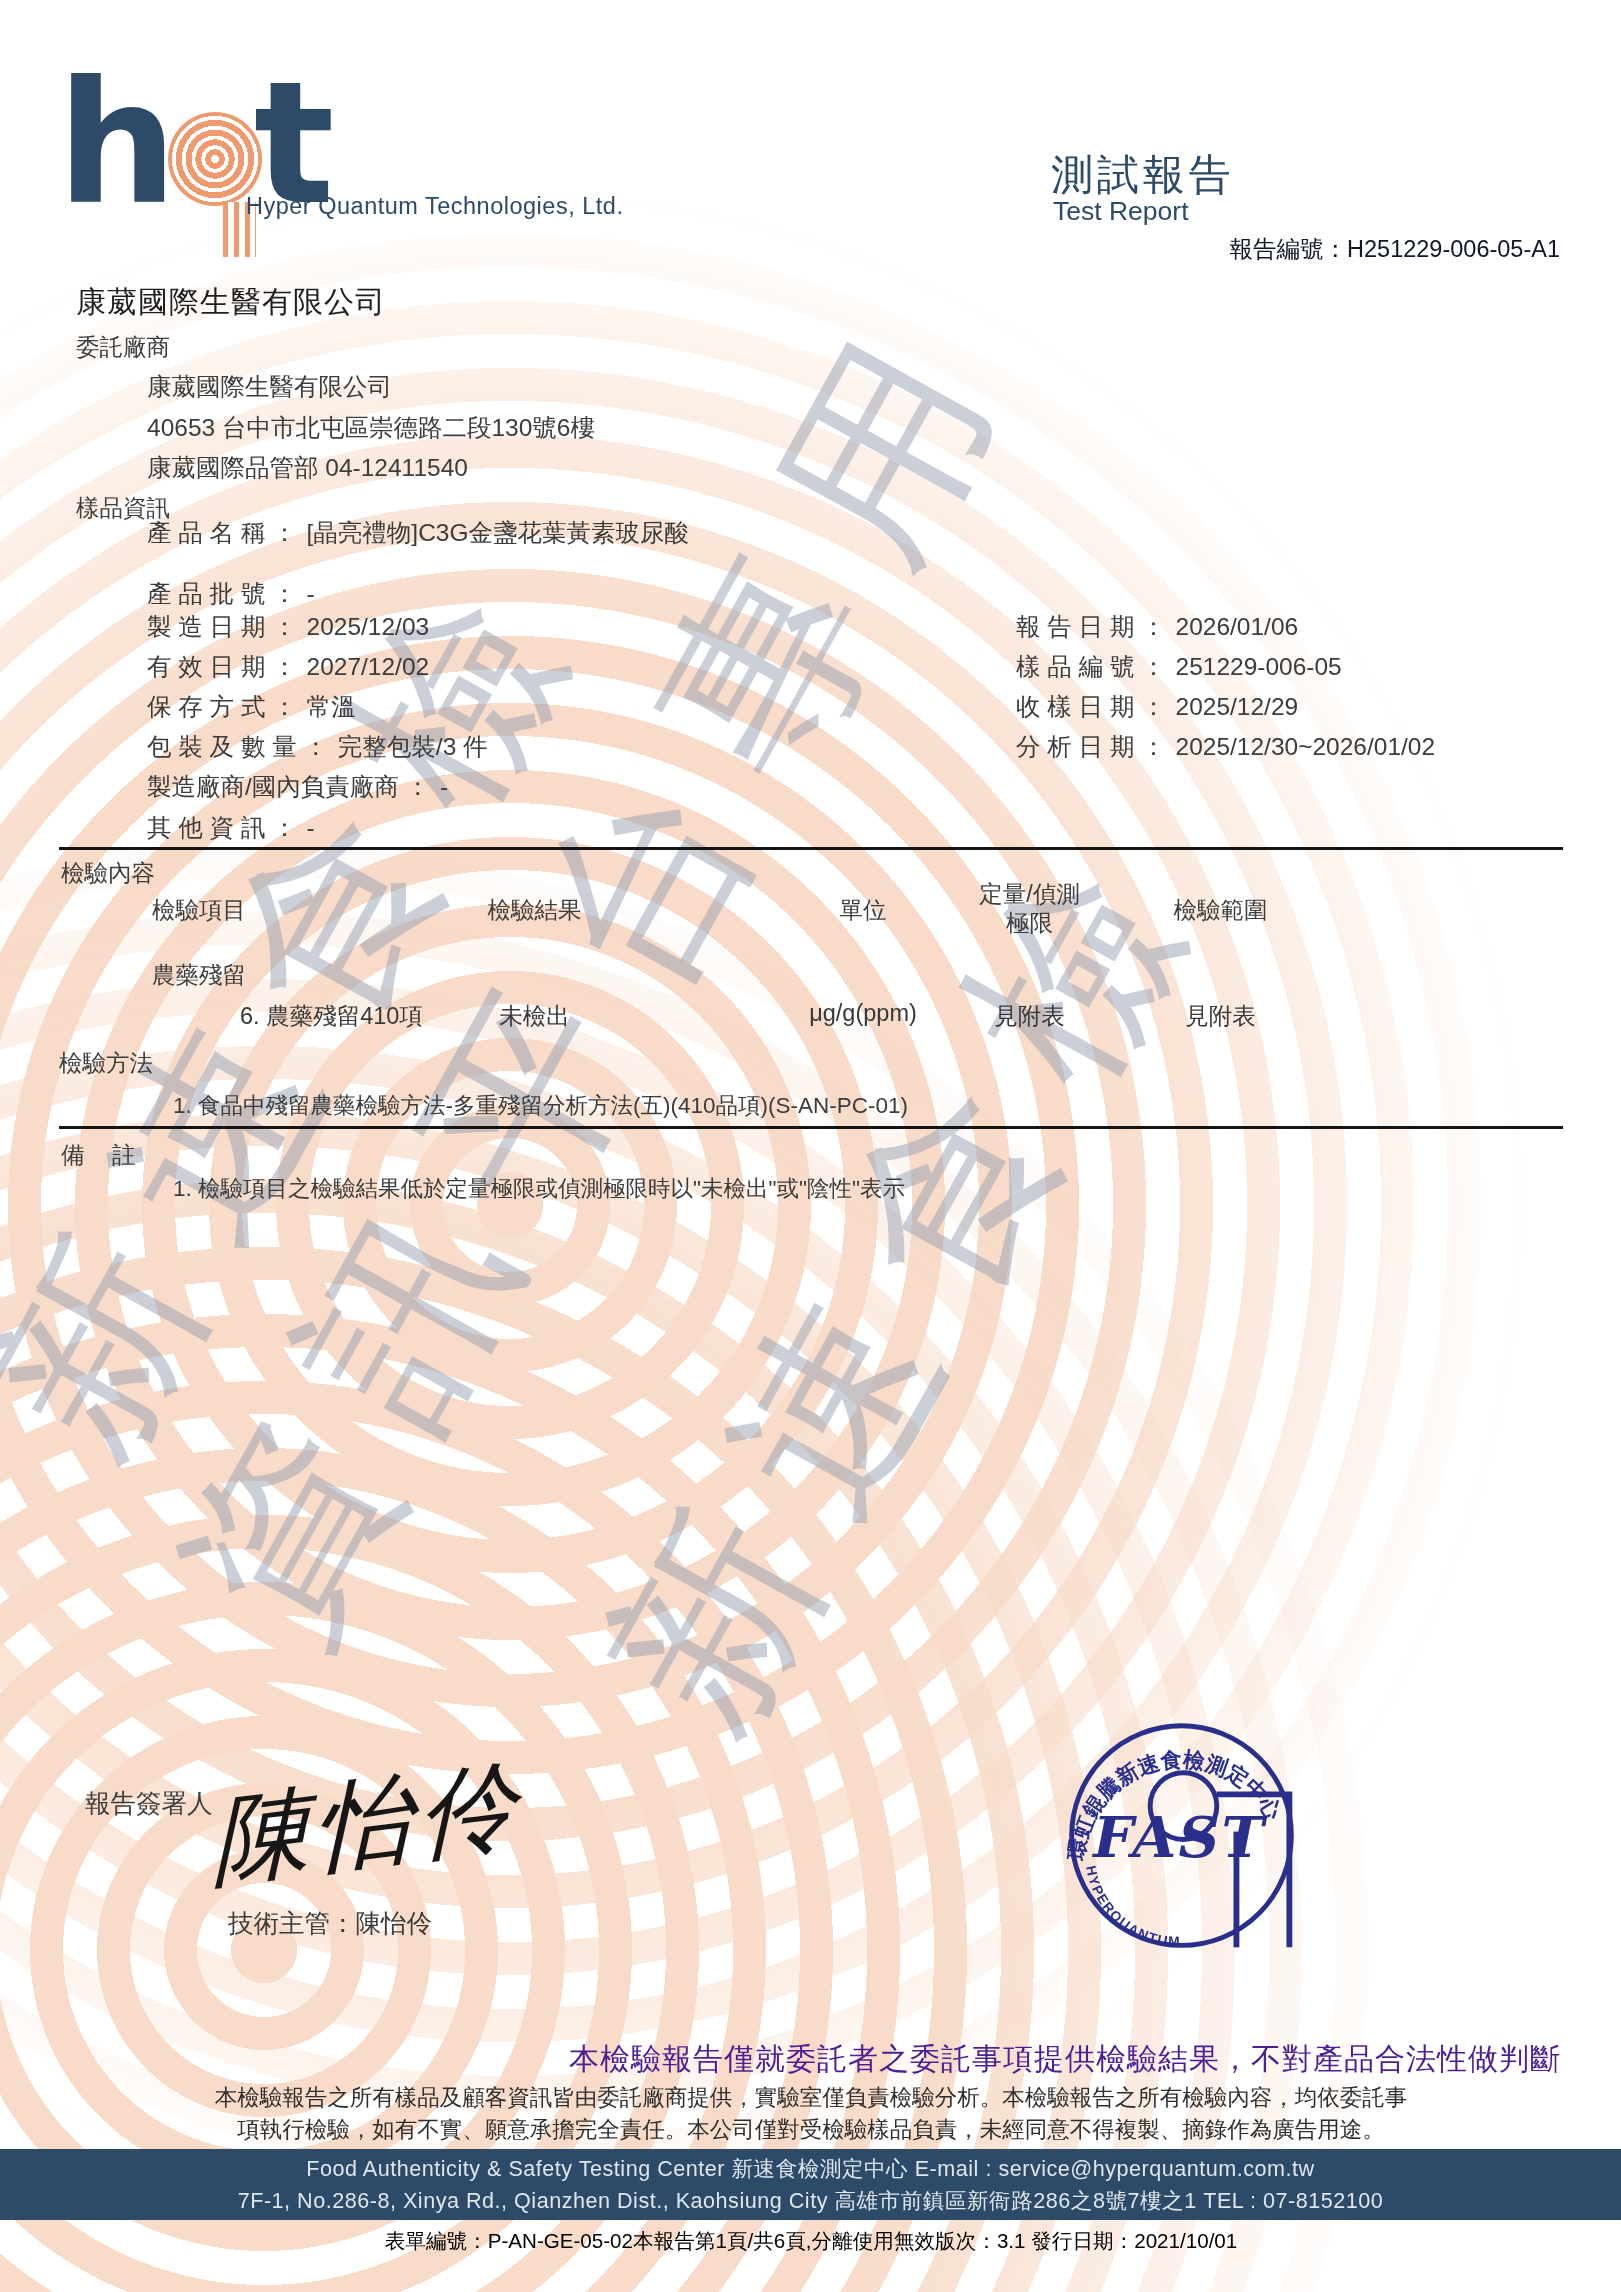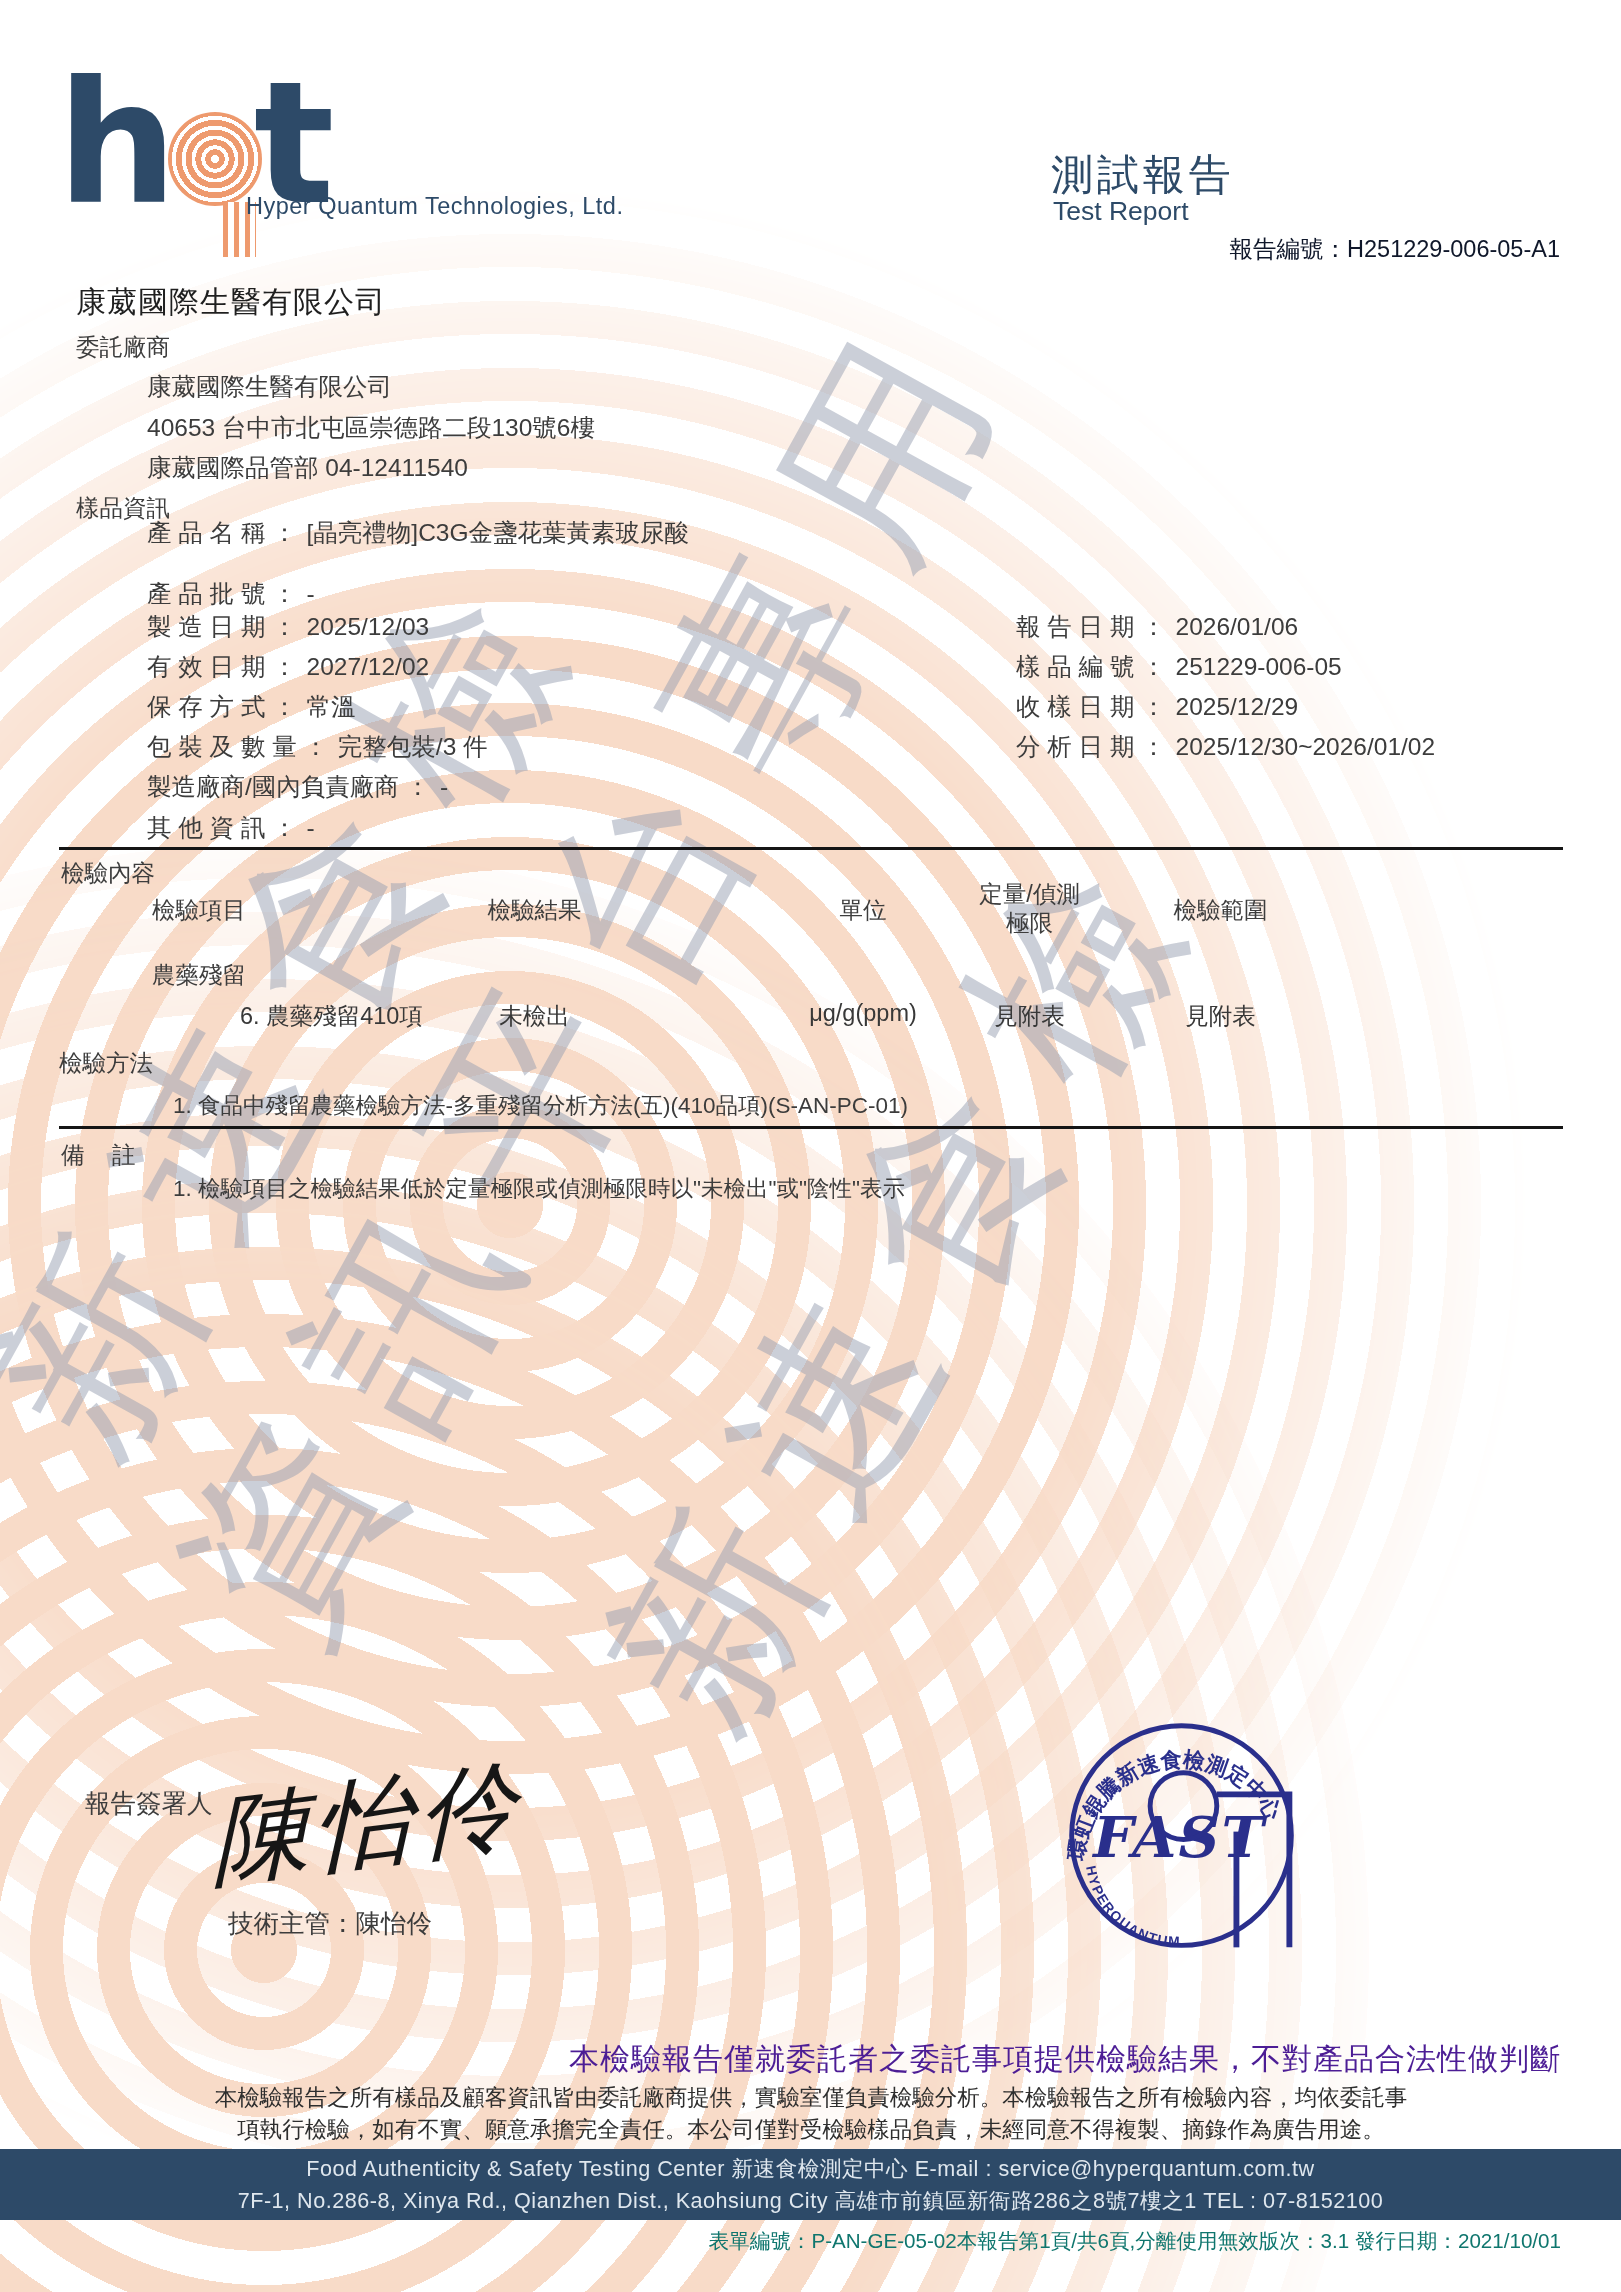--- a/index.html
+++ b/index.html
@@ -78,22 +78,22 @@
   .sig-title{left:228px;top:1906px;font-size:25.5px;color:#3c3c3c;}
   
   .stamp{left:1054px;top:1710px;width:255px;height:255px;}
   
   .foot-headline{left:61px;top:2039px;width:1500px;text-align:right;font-size:30px;
                  color:#4c1d95;font-weight:500;letter-spacing:1px;}
   .foot-para{left:61px;width:1500px;text-align:center;font-size:22.5px;color:#2e2e2e;}
   .foot-bar{left:0;top:2149px;width:1621px;height:71px;background:#2d4a68;
             display:flex;flex-direction:column;justify-content:center;align-items:center;}
   .foot-bar div{color:#dfe7ee;font-size:21.6px;letter-spacing:0.5px;line-height:32px;}
-  .foot-bottom{left:61px;top:2227px;width:1500px;display:flex;justify-content:flex-end;
-               font-size:20.6px;color:#0f766e;}
+  .foot-bottom{left:61px;top:2227px;width:1500px;display:flex;justify-content:center;
+               font-size:20.6px;color:#000000;}
 </style>
 </head>
 <body>
 
 <div class="page">
 
   <div class="rings ringsA"></div>
   <div class="rings ringsB"></div>
 
   <div class="wm wm1">新速食檢</div>

